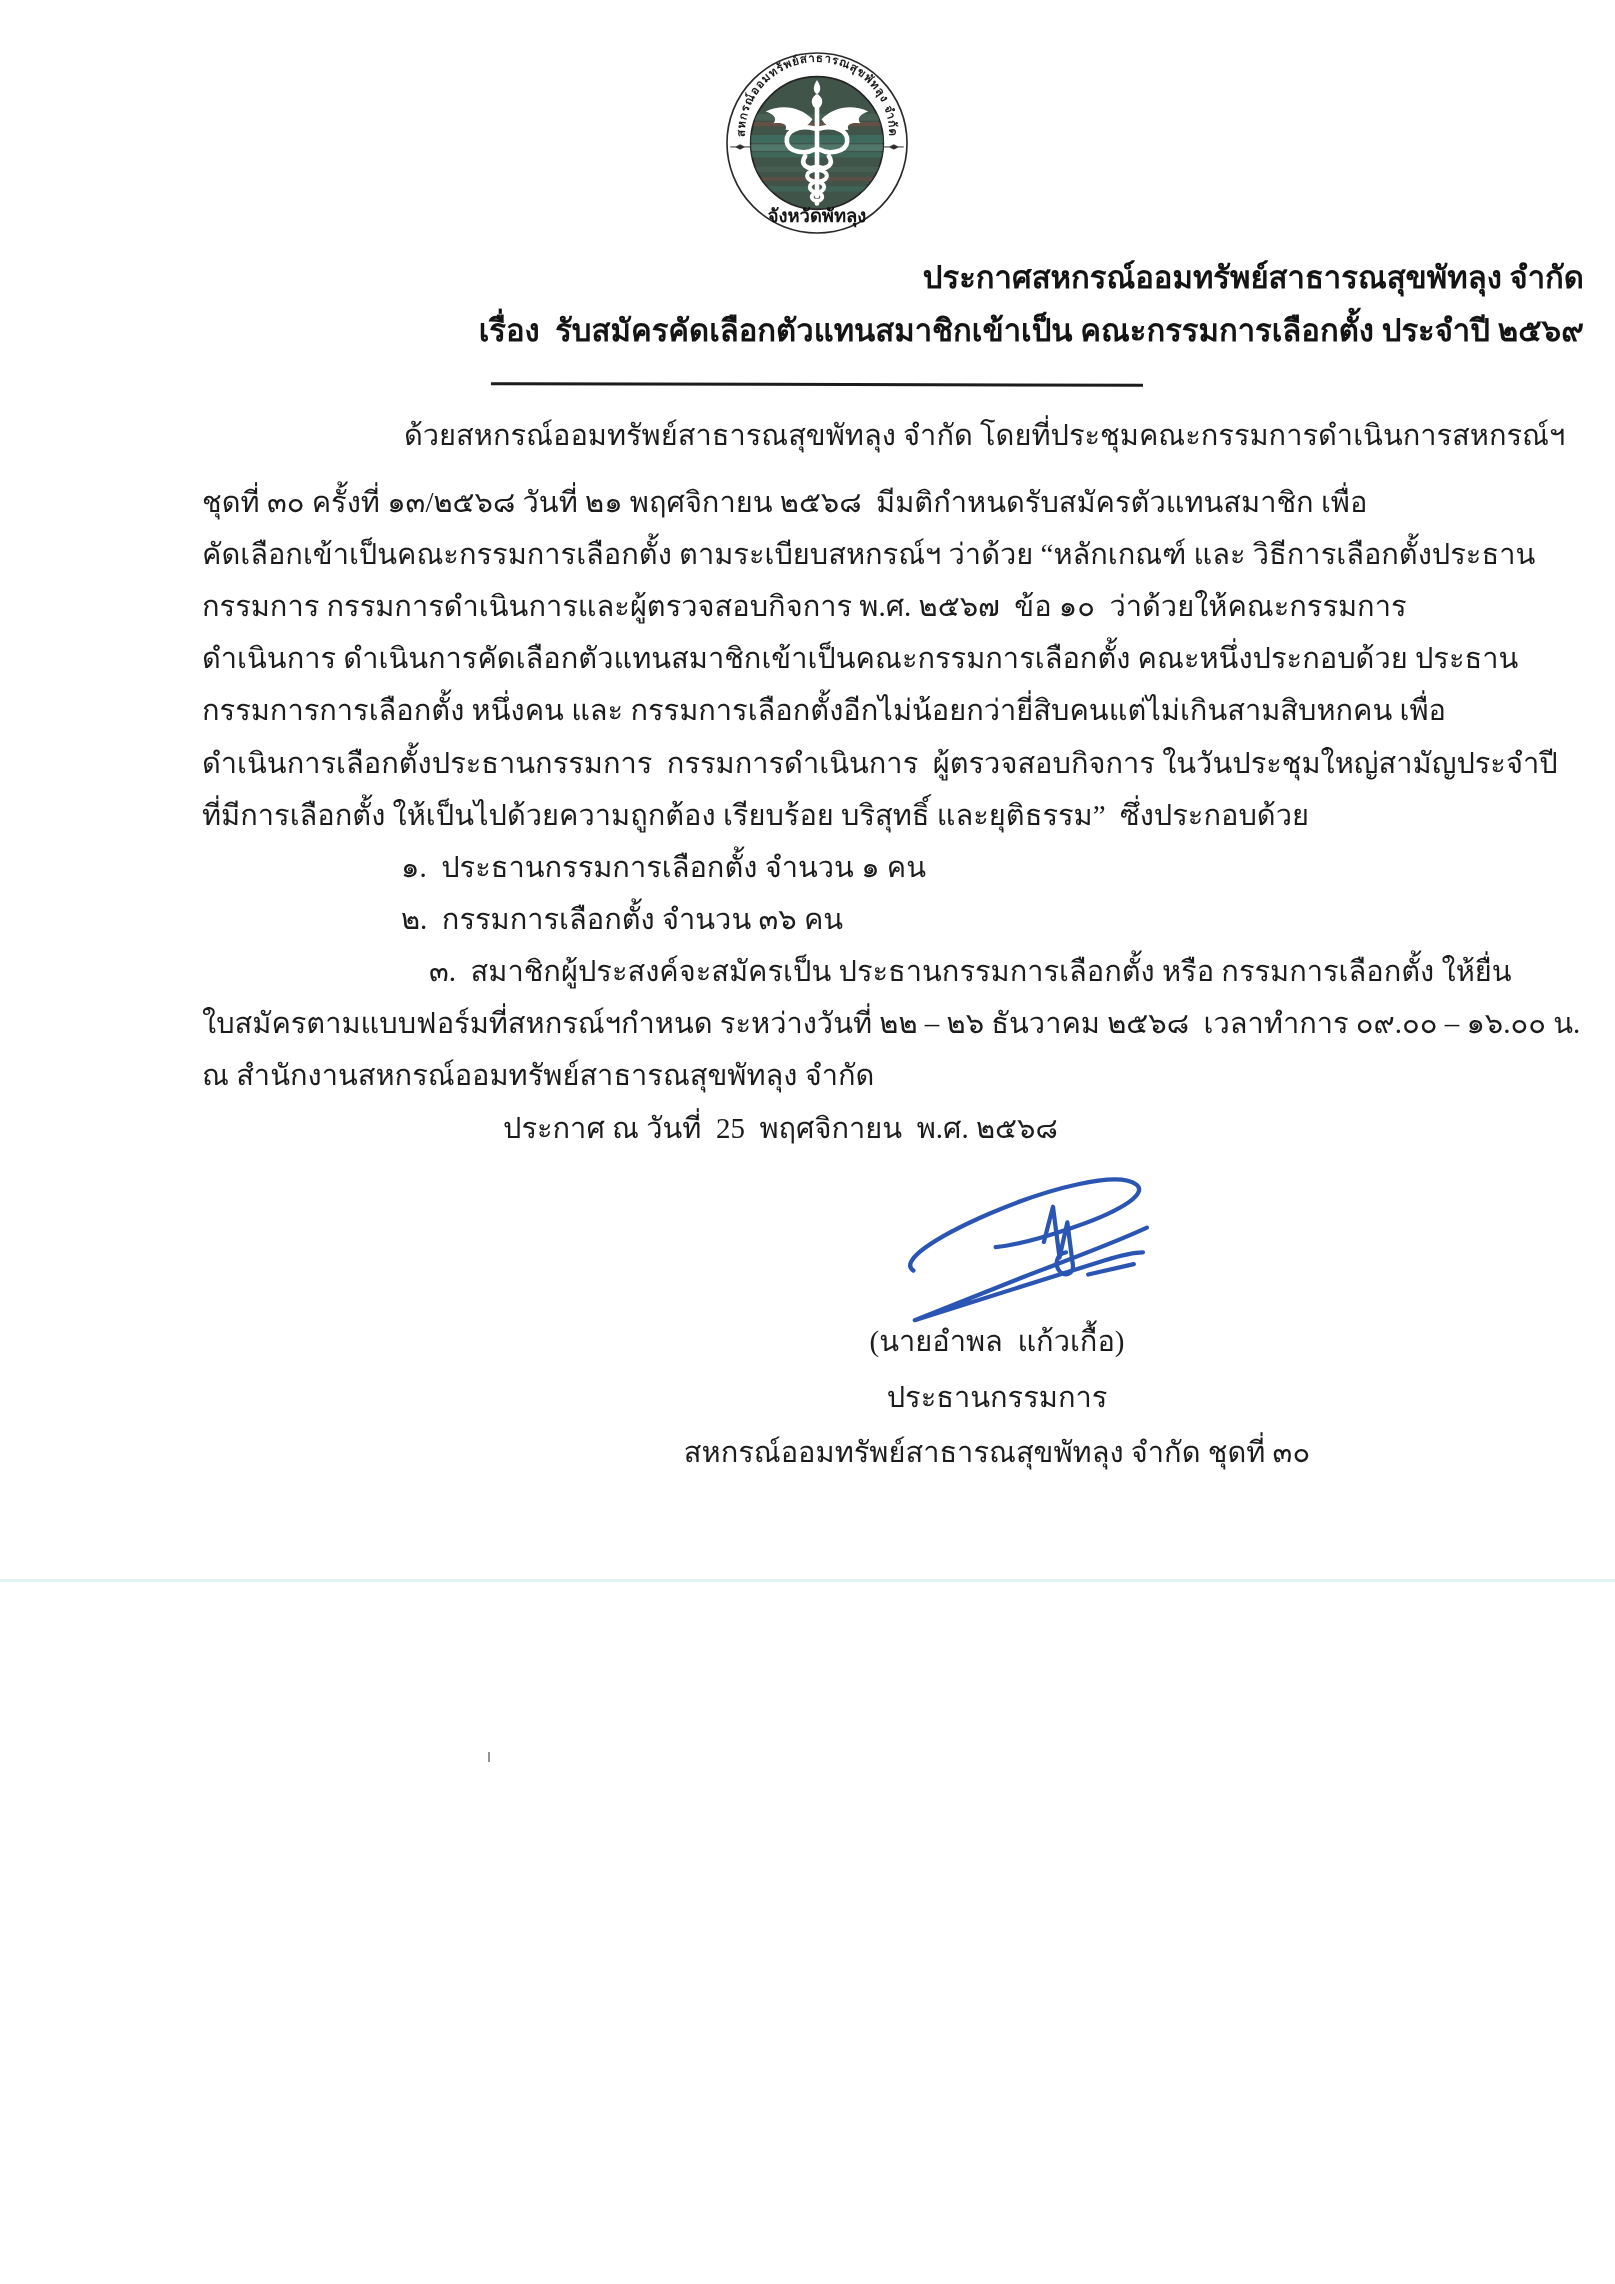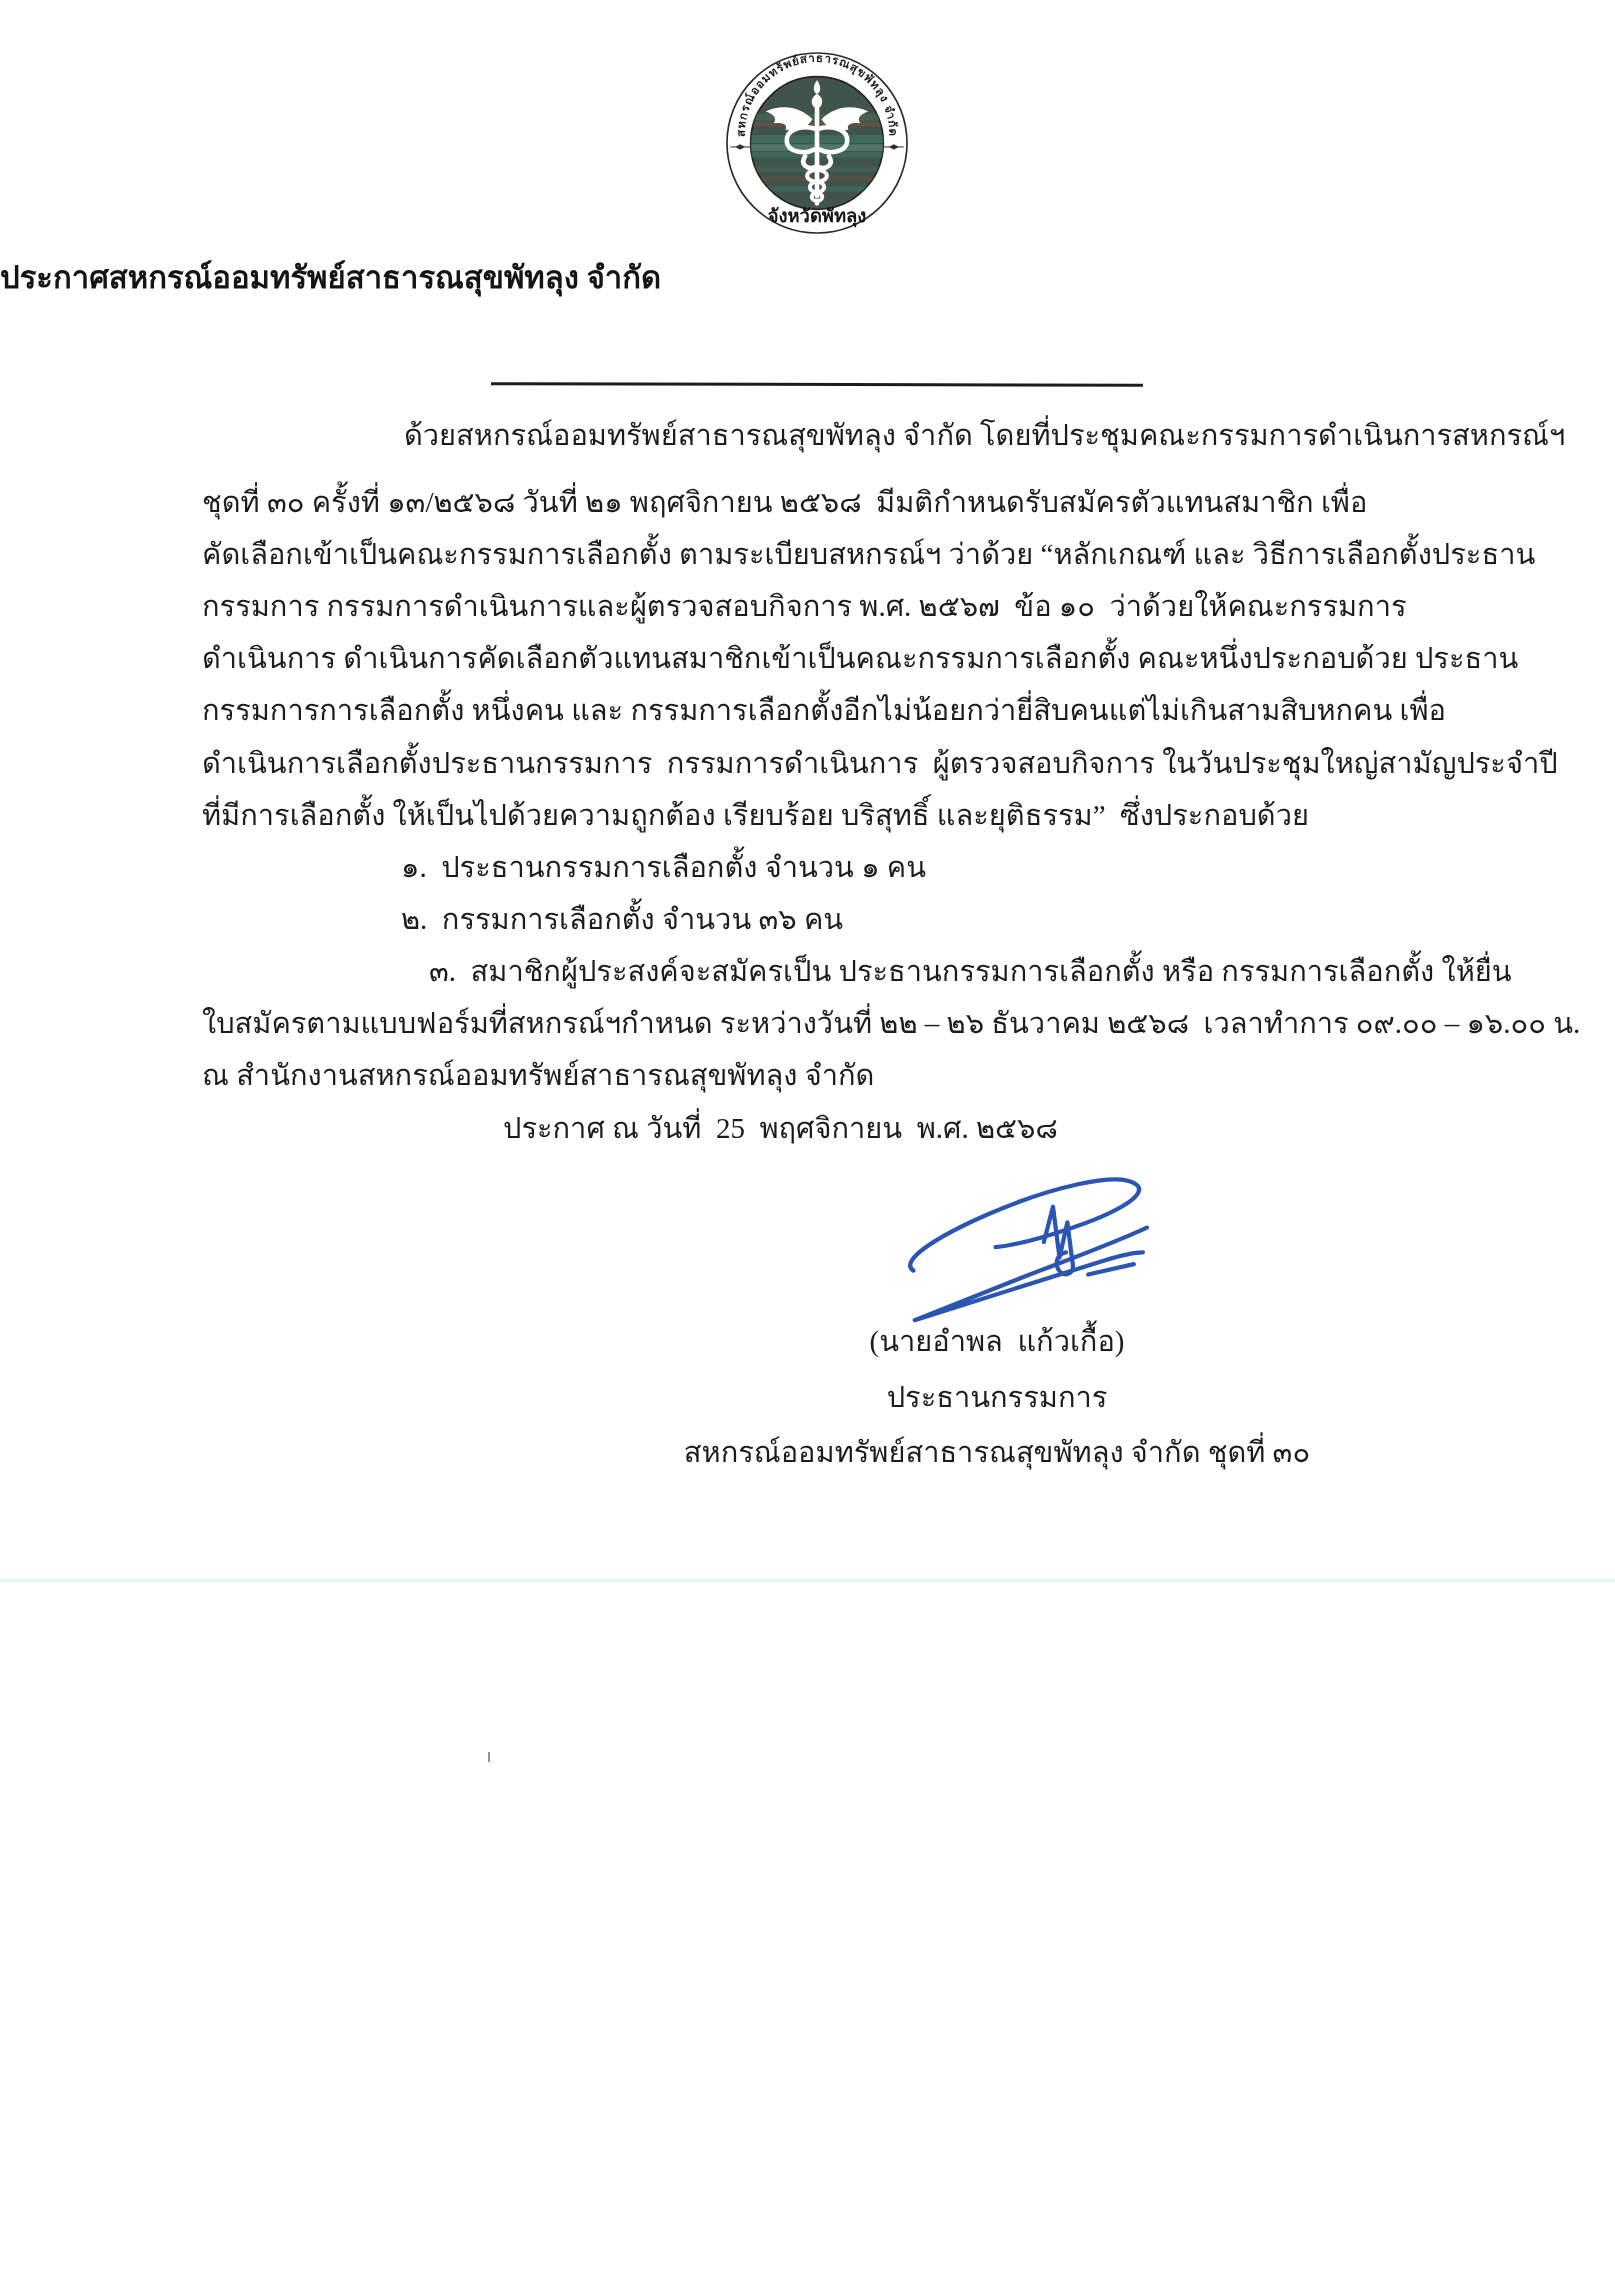--- a/index.html
+++ b/index.html
@@ -2,21 +2,21 @@
 <html style="font-size:10.4px"><head>
 <meta charset="utf-8">
 <style>
   html,body{margin:0;padding:0;background:#9a9a9a;}
   .page{
     position:relative;width:1616px;height:2284px;background:#ffffff;overflow:hidden;
     font-family:"Liberation Serif","DejaVu Serif",serif;color:#1b1b1b;
   }
   .seal{position:absolute;left:725px;top:51px;width:184px;height:184px;}
   .title{
-    position:absolute;left:0;width:1584px;text-align:left;font-weight:bold;
+    position:absolute;left:0;width:1584px;text-align:right;font-weight:bold;
     font-size:31px;line-height:52px;white-space:pre;color:#141414;
   }
   .title-1{top:252px;}
   .title-2{top:305px;}
   .divider{position:absolute;left:491px;top:383px;width:652px;height:2.6px;background:#1c1c1c;transform:rotate(0.15deg);}
   .bl{
     position:absolute;left:202px;width:1258px;font-size:29px;line-height:52px;
     white-space:pre;color:#1c1c1c;
   }
   .indent{text-indent:202px;}
@@ -91,20 +91,21 @@
       <line x1="30" y1="146" x2="38" y2="146" stroke-width="1.5"></line>
     </g>
     <g stroke="#2a2a2a" fill="#2a2a2a">
       <line x1="242" y1="146" x2="250" y2="146" stroke-width="1.5"></line>
       <polygon points="250,146 257,142.5 264,146 257,149.5"></polygon>
       <line x1="264" y1="146" x2="272" y2="146" stroke-width="1.5"></line>
     </g>
   </svg>
 
   <div class="title title-1">ประกาศสหกรณ์ออมทรัพย์สาธารณสุขพัทลุง จำกัด</div>
+  <div class="title title-2">เรื่อง  รับสมัครคัดเลือกตัวแทนสมาชิกเข้าเป็น คณะกรรมการเลือกตั้ง ประจำปี ๒๕๖๙</div>
   <div class="divider"></div>
 
   <div class="bl indent" style="top:409px">ด้วยสหกรณ์ออมทรัพย์สาธารณสุขพัทลุง จำกัด โดยที่ประชุมคณะกรรมการดำเนินการสหกรณ์ฯ</div>
   <div class="bl" style="top:476px">ชุดที่ ๓๐ ครั้งที่ ๑๓/๒๕๖๘ วันที่ ๒๑ พฤศจิกายน ๒๕๖๘  มีมติกำหนดรับสมัครตัวแทนสมาชิก เพื่อ</div>
   <div class="bl" style="top:528px">คัดเลือกเข้าเป็นคณะกรรมการเลือกตั้ง ตามระเบียบสหกรณ์ฯ ว่าด้วย “หลักเกณฑ์ และ วิธีการเลือกตั้งประธาน</div>
   <div class="bl" style="top:580px">กรรมการ กรรมการดำเนินการและผู้ตรวจสอบกิจการ พ.ศ. ๒๕๖๗  ข้อ ๑๐  ว่าด้วยให้คณะกรรมการ</div>
   <div class="bl" style="top:632px">ดำเนินการ ดำเนินการคัดเลือกตัวแทนสมาชิกเข้าเป็นคณะกรรมการเลือกตั้ง คณะหนึ่งประกอบด้วย ประธาน</div>
   <div class="bl" style="top:684px">กรรมการการเลือกตั้ง หนึ่งคน และ กรรมการเลือกตั้งอีกไม่น้อยกว่ายี่สิบคนแต่ไม่เกินสามสิบหกคน เพื่อ</div>
   <div class="bl" style="top:737px">ดำเนินการเลือกตั้งประธานกรรมการ  กรรมการดำเนินการ  ผู้ตรวจสอบกิจการ ในวันประชุมใหญ่สามัญประจำปี</div>
   <div class="bl" style="top:789px">ที่มีการเลือกตั้ง ให้เป็นไปด้วยความถูกต้อง เรียบร้อย บริสุทธิ์ และยุติธรรม”  ซึ่งประกอบด้วย</div>

